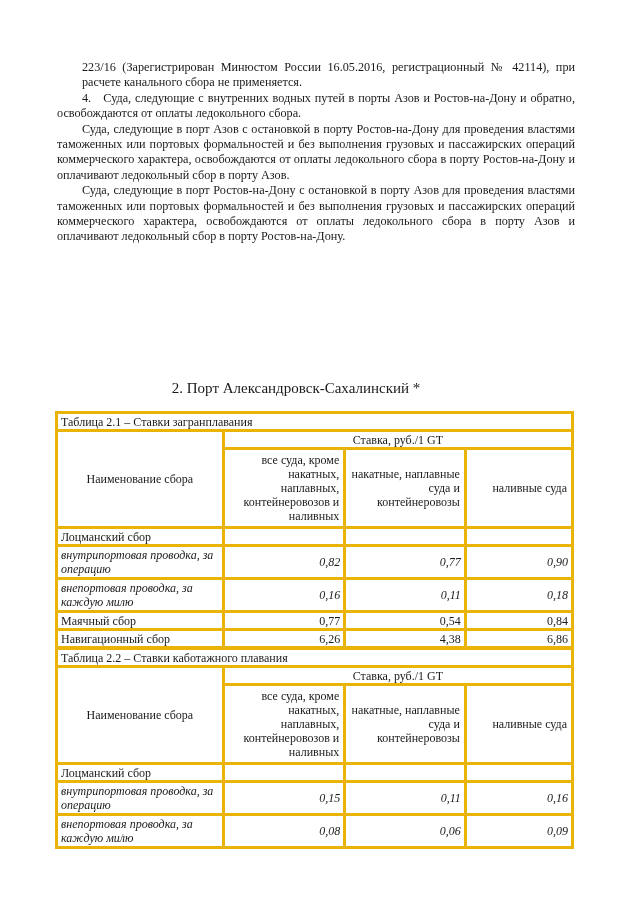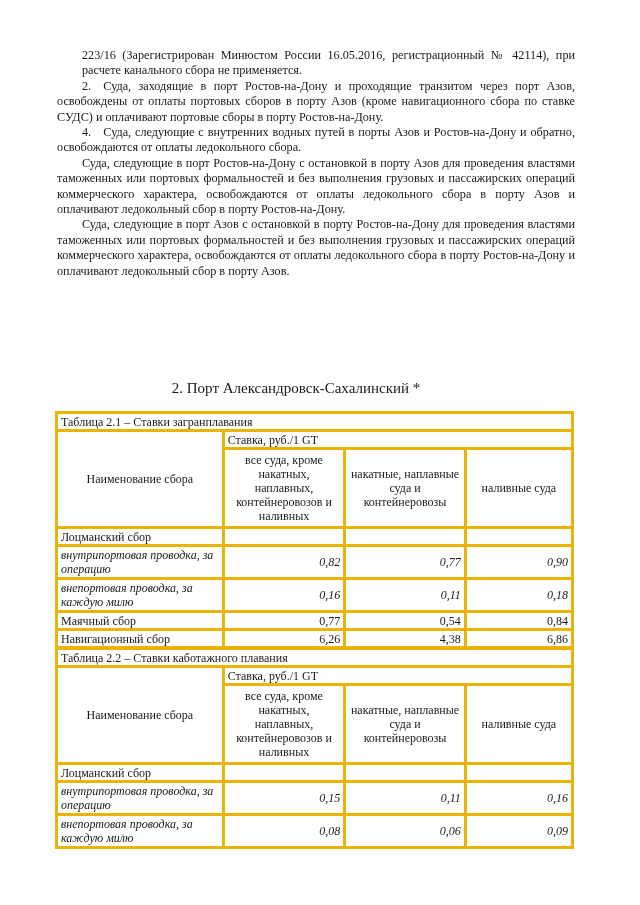--- a/index.html
+++ b/index.html
@@ -56,25 +56,25 @@
       border: 3px solid #eab308;
       padding: 0 3px;
       vertical-align: middle;
     }
     table.rates td.caption-cell {
       text-align: left;
       height: 15px;
       padding-left: 3px;
     }
     table.rates td.rate-head {
-      text-align: left;
+      text-align: center;
       height: 15px;
     }
     table.rates td.col-head {
-      text-align: center;
+      text-align: right;
       padding: 2px 4px;
     }
     table.rates td.name-head {
       text-align: center;
     }
     table.rates td.row-name {
       text-align: left;
     }
     table.rates td.val {
       text-align: right;
@@ -85,26 +85,25 @@
       position: absolute;
       font-size: 10px;
       color: #777;
     }
   </style>
 </head>
 <body>
 
 <div class="page">
 
-  <div class="text-block" style="top:48px;">
+  <div class="text-block" style="top:60px;">
     <p class="para no-indent" style="text-indent:0; padding-left:25px; margin-left:0;">223/16 (Зарегистрирован Минюстом России 16.05.2016, регистрационный № 42114), при расчете канального сбора не применяется.</p>
-    <p class="para">2. Суда, заходящие в порт Ростов-на-Дону и проходящие транзитом через порт Азов, освобождены от оплаты портовых сборов в порту Азов (кроме навигационного сбора по ставке СУДС) и оплачивают портовые сборы в порту Ростов-на-Дону.</p>
     <p class="para">4. Суда, следующие с внутренних водных путей в порты Азов и Ростов-на-Дону и обратно, освобождаются от оплаты ледокольного сбора.</p>
+    <p class="para">Суда, следующие в порт Азов с остановкой в порту Ростов-на-Дону для проведения властями таможенных или портовых формальностей и без выполнения грузовых и пассажирских операций коммерческого характера, освобождаются от оплаты ледокольного сбора в порту Ростов-на-Дону и оплачивают ледокольный сбор в порту Азов.</p>
     <p class="para">Суда, следующие в порт Ростов-на-Дону с остановкой в порту Азов для проведения властями таможенных или портовых формальностей и без выполнения грузовых и пассажирских операций коммерческого характера, освобождаются от оплаты ледокольного сбора в порту Азов и оплачивают ледокольный сбор в порту Ростов-на-Дону.</p>
-    <p class="para">Суда, следующие в порт Азов с остановкой в порту Ростов-на-Дону для проведения властями таможенных или портовых формальностей и без выполнения грузовых и пассажирских операций коммерческого характера, освобождаются от оплаты ледокольного сбора в порту Ростов-на-Дону и оплачивают ледокольный сбор в порту Азов.</p>
   </div>
 
   <div class="section-title">2.  Порт Александровск-Сахалинский *</div>
 
   <table class="rates" style="top:411px;">
     <colgroup>
       <col style="width:168px">
       <col style="width:122px">
       <col style="width:121px">
       <col style="width:108px">

